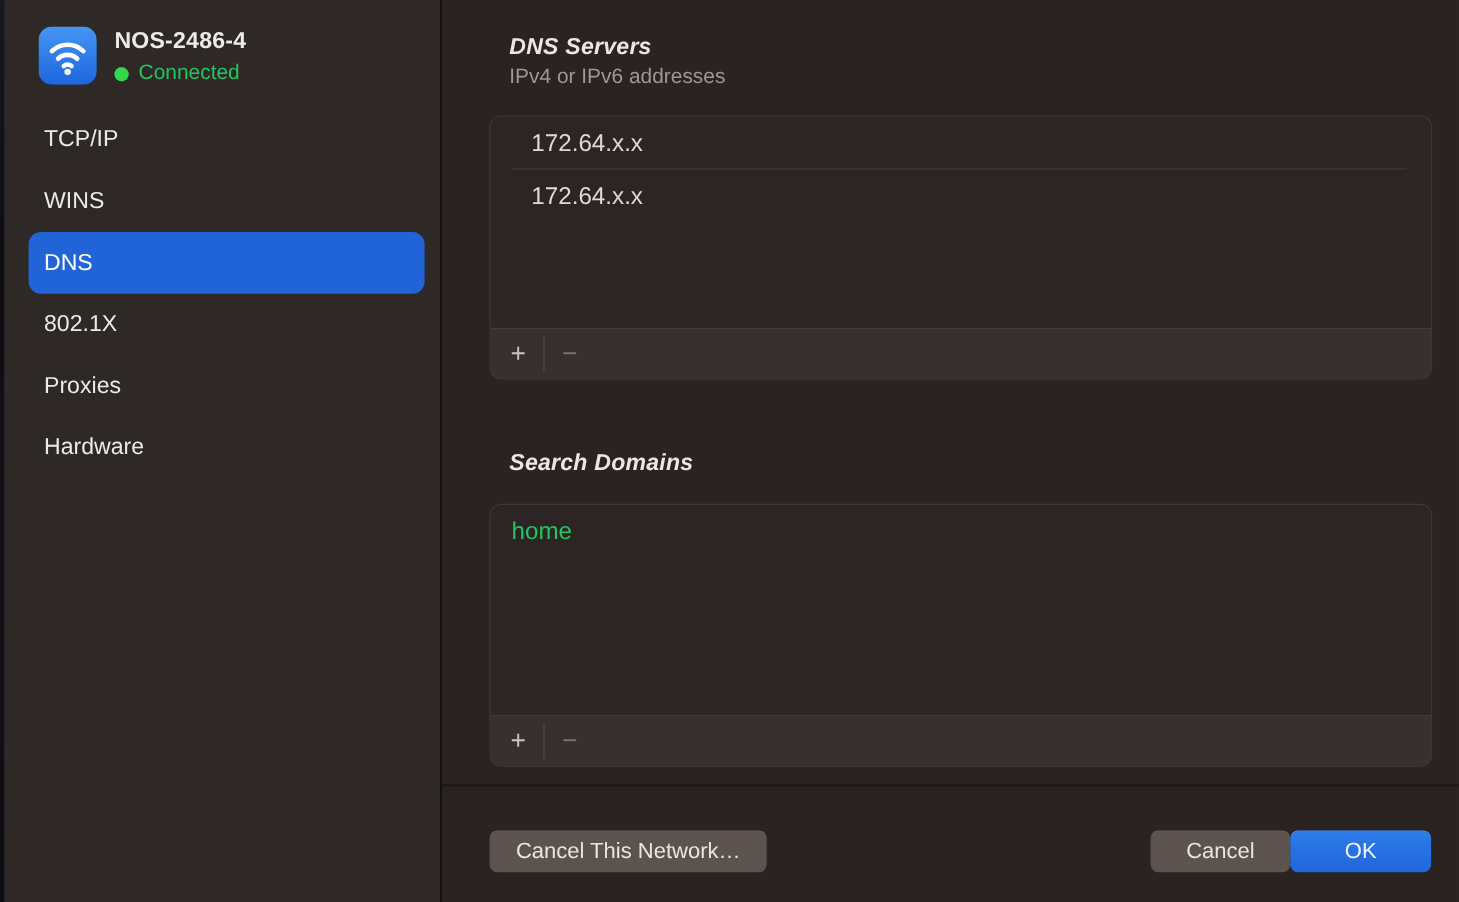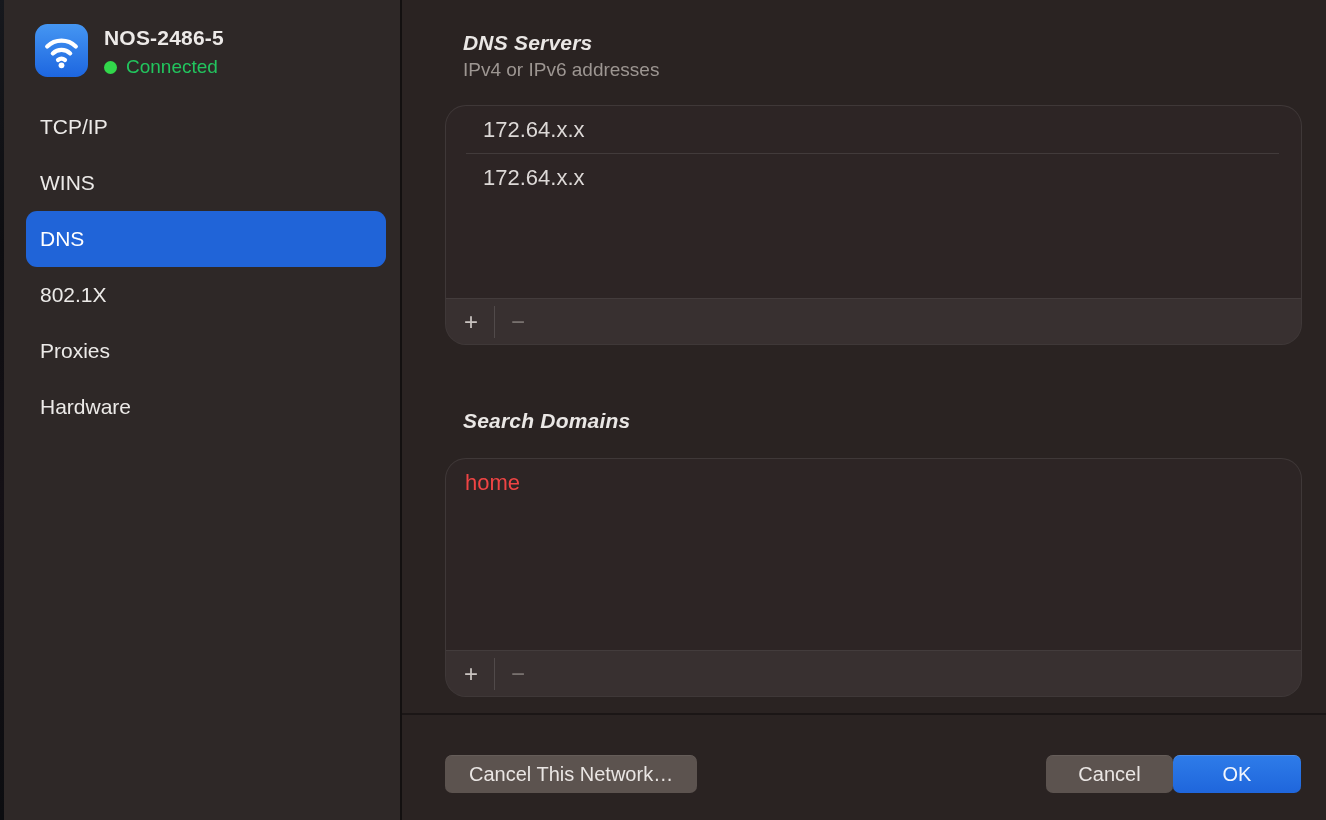--- a/index.html
+++ b/index.html
@@ -58,33 +58,33 @@
   .sec-header { position:absolute; left:61px; }
   .sec-header h2 { font-size:21px; font-weight:700; color:#eae7e5; letter-spacing:.2px;font-style:italic; }
   .sec-header .sub { margin-top:4px; font-size:19px; color:#9d9692; }
   .hdr-dns { top:31px; }
   .hdr-search { top:409px; }
 
   .listbox {
     position:absolute; left:43px; width:857px;
     background:#2d2525;
     border:1px solid rgba(255,255,255,0.09);
-    border-radius:21px;
+    border-radius:11px;
     overflow:hidden;
   }
   .box-dns { top:105px; height:240px; }
   .box-search { top:458px; height:239px; }
 
   .lb-row {
     height:47px; display:flex; align-items:center;
     font-size:22px; color:#ddd9d7;
   }
   .lb-row.indented { padding-left:37px; }
   .lb-row.flush { padding-left:19px; }
-  .lb-row.dim { color:#ef4444; }
+  .lb-row.dim { color:#22c55e; }
   .row-divider { height:1px; margin:0 22px 0 20px; background:rgba(255,255,255,0.10); }
 
   .box-footer {
     position:absolute; left:0; right:0; bottom:0; height:46px;
     background:rgba(255,255,255,0.055);
     border-top:1px solid rgba(255,255,255,0.06);
     display:flex; align-items:center; padding-left:8px;
   }
   .ctl-btn {
     width:34px; height:34px; border:none; background:transparent;
@@ -139,21 +139,21 @@
       </defs>
       <rect width="53" height="53" rx="12.5" fill="url(#wg)"></rect>
       <g stroke="#ffffff" stroke-width="4.2" fill="none" stroke-linecap="round">
         <path d="M12.2 22.5 a 20.4 20.4 0 0 1 28.6 0"></path>
         <path d="M17.8 29.4 a 12.6 12.6 0 0 1 17.4 0"></path>
         <path d="M23 36 a 5.6 5.6 0 0 1 7 0"></path>
       </g>
       <circle cx="26.5" cy="41.3" r="2.9" fill="#ffffff"></circle>
     </svg>
     <div class="net-meta">
-      <div class="net-name">NOS-2486-5</div>
+      <div class="net-name">NOS-2486-4</div>
       <div class="net-status">
         <span class="status-dot"></span>
         <span>Connected</span>
       </div>
     </div>
   </div>
 
   <ul class="side-list">
     <li class="side-item">TCP/IP</li>
     <li class="side-item">WINS</li>

